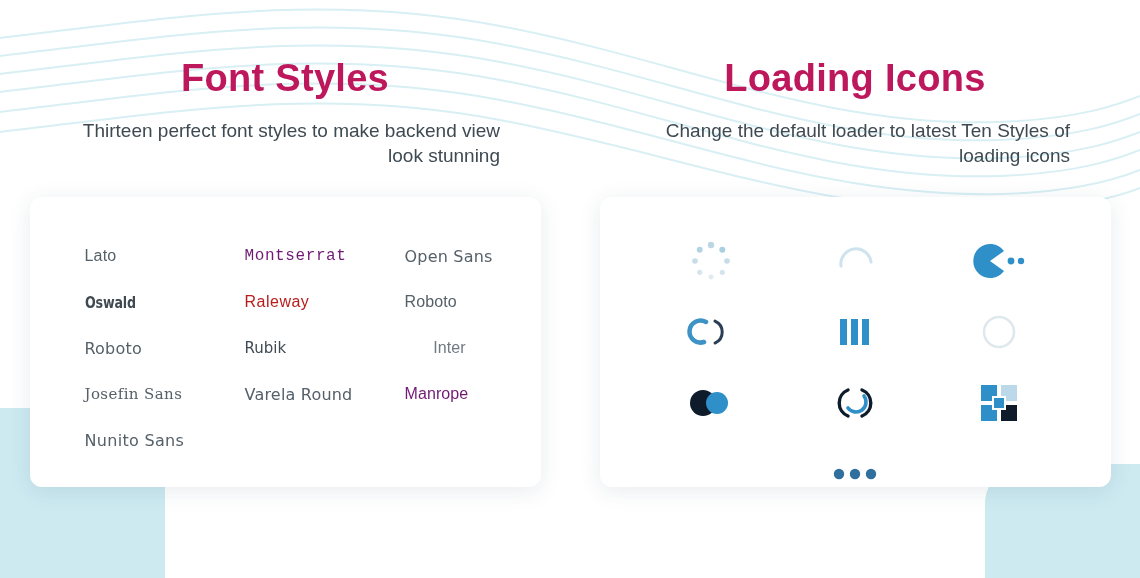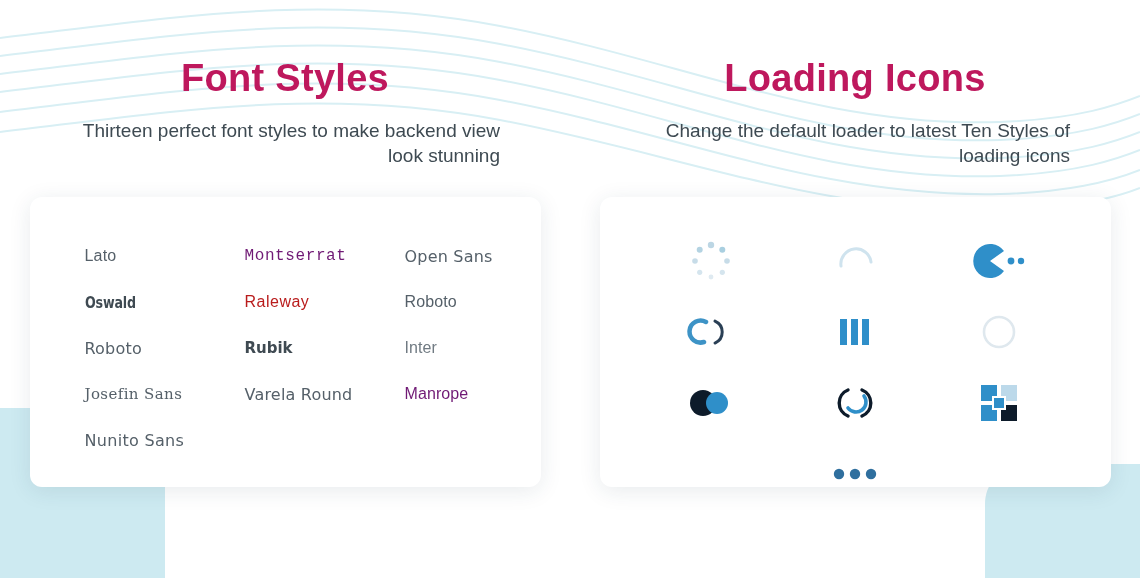--- a/index.html
+++ b/index.html
@@ -92,25 +92,25 @@
     color: #556069;
     white-space: nowrap;
   }
   .f-lato      { font-family: "Liberation Sans", sans-serif; letter-spacing: .2px; }
   .f-oswald    { font-family: "DejaVu Sans Condensed", "Liberation Sans Narrow", "Liberation Sans", sans-serif; font-weight: bold; letter-spacing: -.2px; color:#3f4a52; transform: scaleX(.88); transform-origin: left center; }
   .f-poppins   { font-family: "DejaVu Sans", sans-serif; letter-spacing: .2px; }
   .f-josefin   { font-family: "DejaVu Serif", serif; font-weight: normal; letter-spacing: .4px; font-size: 15px; }
   .f-nunito    { font-family: "DejaVu Sans", sans-serif; letter-spacing: .3px; }
   .f-montserrat{ font-family: Liberation Mono, monospace; letter-spacing: .6px; color:#701a75; }
   .f-raleway   { font-family: "Liberation Sans", sans-serif; letter-spacing: .5px; color:#b91c1c; }
-  .f-rubik     { font-family: "DejaVu Sans", sans-serif; font-weight: bold; font-size: 15px; color:#3f4a52; }
+  .f-rubik     { font-family: "DejaVu Sans", sans-serif; font-weight: normal; font-size: 15px; color:#3f4a52; }
   .f-varela    { font-family: "DejaVu Sans", sans-serif; letter-spacing: .2px; }
   .f-opensans  { font-family: "DejaVu Sans", sans-serif; letter-spacing: .2px; }
   .f-roboto    { font-family: "Liberation Sans", sans-serif; letter-spacing: .1px; }
-  .f-inter     { font-family: "Liberation Sans", sans-serif; letter-spacing: .1px; color:#707a82;}
+  .f-inter     { font-family: "Liberation Sans", sans-serif; letter-spacing: .1px; color:#707a82;text-align:center;}
   .f-manrope   { font-family: Liberation Sans, sans-serif; letter-spacing: .1px; color:#701a75;}
 
   
   .loader-grid {
     padding: 28px 40px 0 40px;
     display: grid;
     grid-template-columns: repeat(3, 1fr);
     grid-auto-rows: 71px;
     justify-items: center;
     align-items: center;

